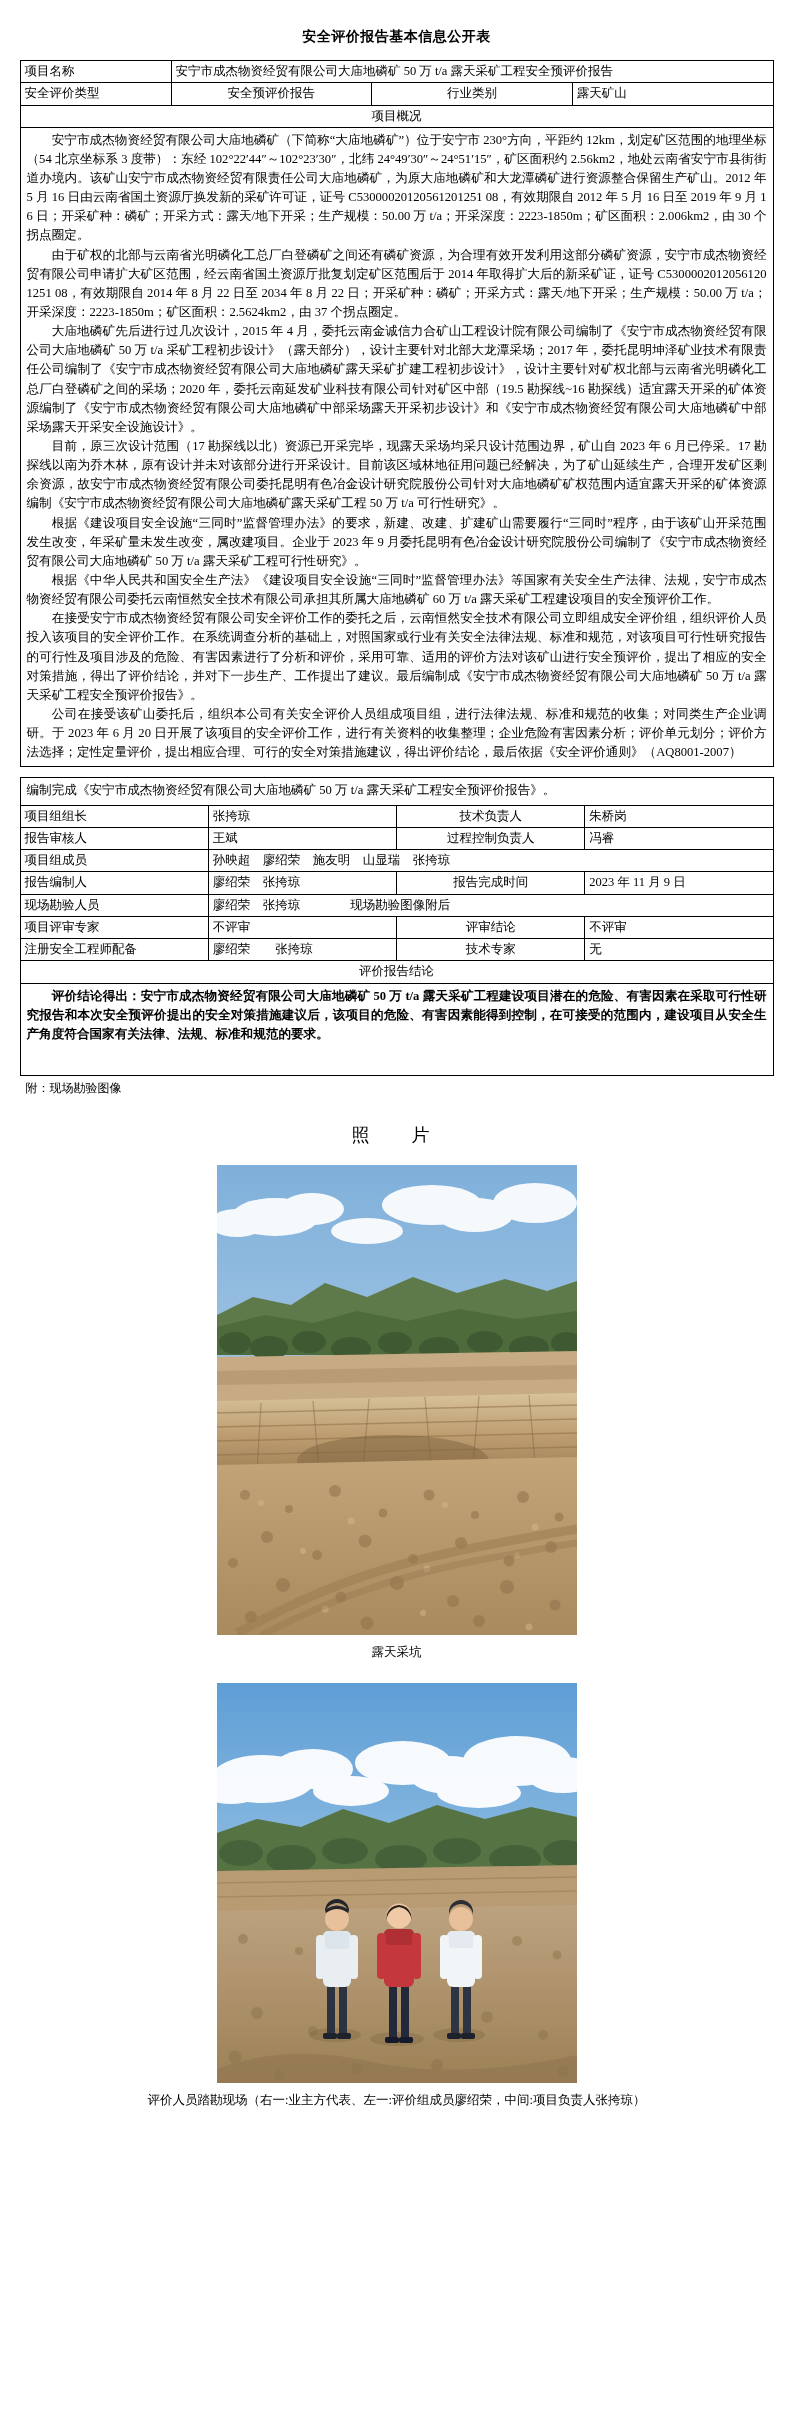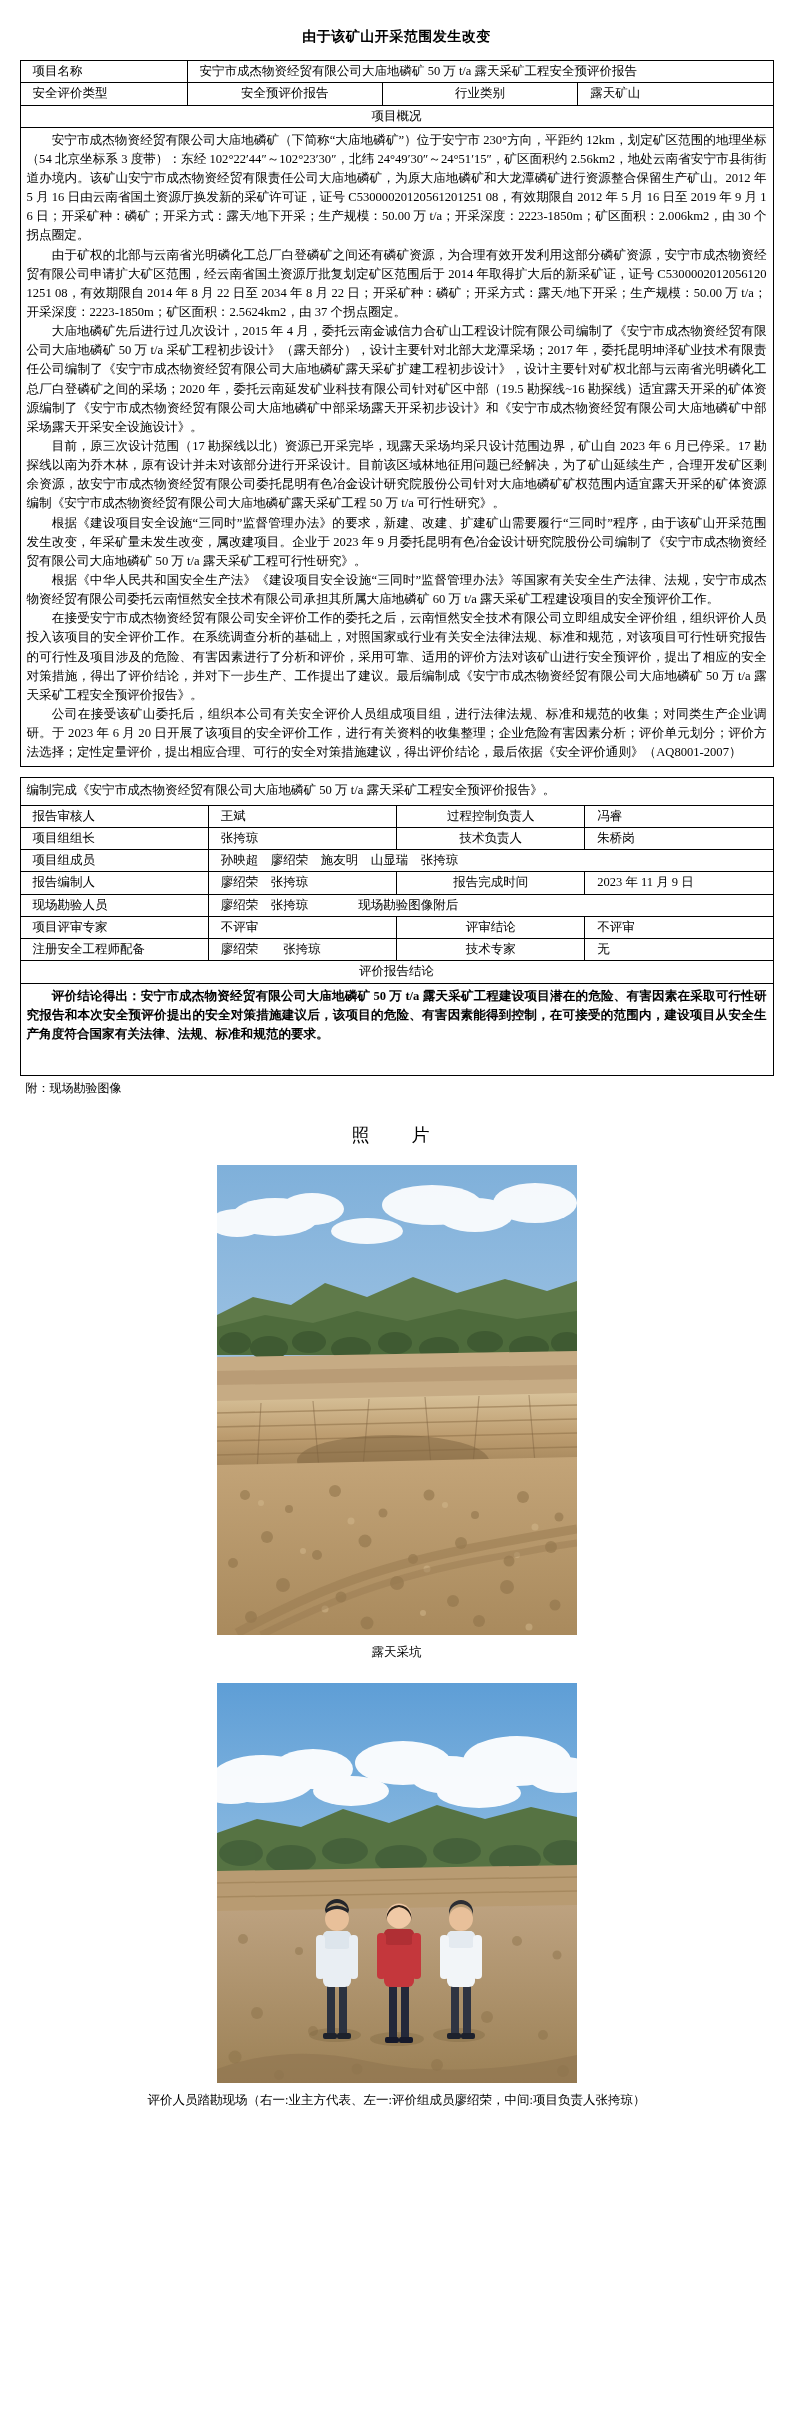--- a/index.html
+++ b/index.html
@@ -31,21 +31,21 @@
   table.info {
     border-collapse: collapse;
     width: 754px;
     margin: 0 auto;
     table-layout: fixed;
   }
   table.info td {
     border: 1px solid #000000;
     font-size: 12.5px;
     line-height: 1.38;
-    padding: 2px 12px;
+    padding: 2px 4px;
     vertical-align: middle;
     word-break: break-all;
   }
   td.lbl {
     width: 142px;
   }
   td.lbl-wide {
     width: 142px;
   }
   td.mid-lbl {
@@ -107,21 +107,21 @@
   .caption-last {
     padding-bottom: 10px;
   }
   svg { display: block; }
 </style>
 </head>
 <body>
 
 <div class="page">
 
-  <div class="doc-title">由于该矿山开采范围发生改变</div>
+  <div class="doc-title">安全评价报告基本信息公开表</div>
 
   <table class="info">
     <tbody>
         <tr>
       <td class="lbl">项目名称</td>
       <td colspan="3">安宁市成杰物资经贸有限公司大庙地磷矿 50 万 t/a 露天采矿工程安全预评价报告</td>
     </tr>
     <tr>
       <td class="lbl">安全评价类型</td>
       <td class="center">安全预评价报告</td>
@@ -149,30 +149,30 @@
   <div style="height:10px"></div>
 
   <table class="info">
     <tbody>
         <tr>
       <td colspan="4" class="body-cell">
         <p style="text-indent:0">编制完成《安宁市成杰物资经贸有限公司大庙地磷矿 50 万 t/a 露天采矿工程安全预评价报告》。</p>
       </td>
     </tr>
     <tr>
+      <td class="lbl-wide">项目组组长</td>
+      <td>张挎琼</td>
+      <td class="mid-lbl">技术负责人</td>
+      <td>朱桥岗</td>
+    </tr>
+    <tr>
       <td class="lbl-wide">报告审核人</td>
       <td>王斌</td>
       <td class="mid-lbl">过程控制负责人</td>
       <td>冯睿</td>
-    </tr>
-    <tr>
-      <td class="lbl-wide">项目组组长</td>
-      <td>张挎琼</td>
-      <td class="mid-lbl">技术负责人</td>
-      <td>朱桥岗</td>
     </tr>
     <tr>
       <td class="lbl-wide">项目组成员</td>
       <td colspan="3" class="nowrap-name">孙映超　廖绍荣　施友明　山显瑞　张挎琼</td>
     </tr>
     <tr>
       <td class="lbl-wide">报告编制人</td>
       <td class="nowrap-name">廖绍荣　张挎琼</td>
       <td class="mid-lbl">报告完成时间</td>
       <td>2023 年 11 月 9 日</td>

